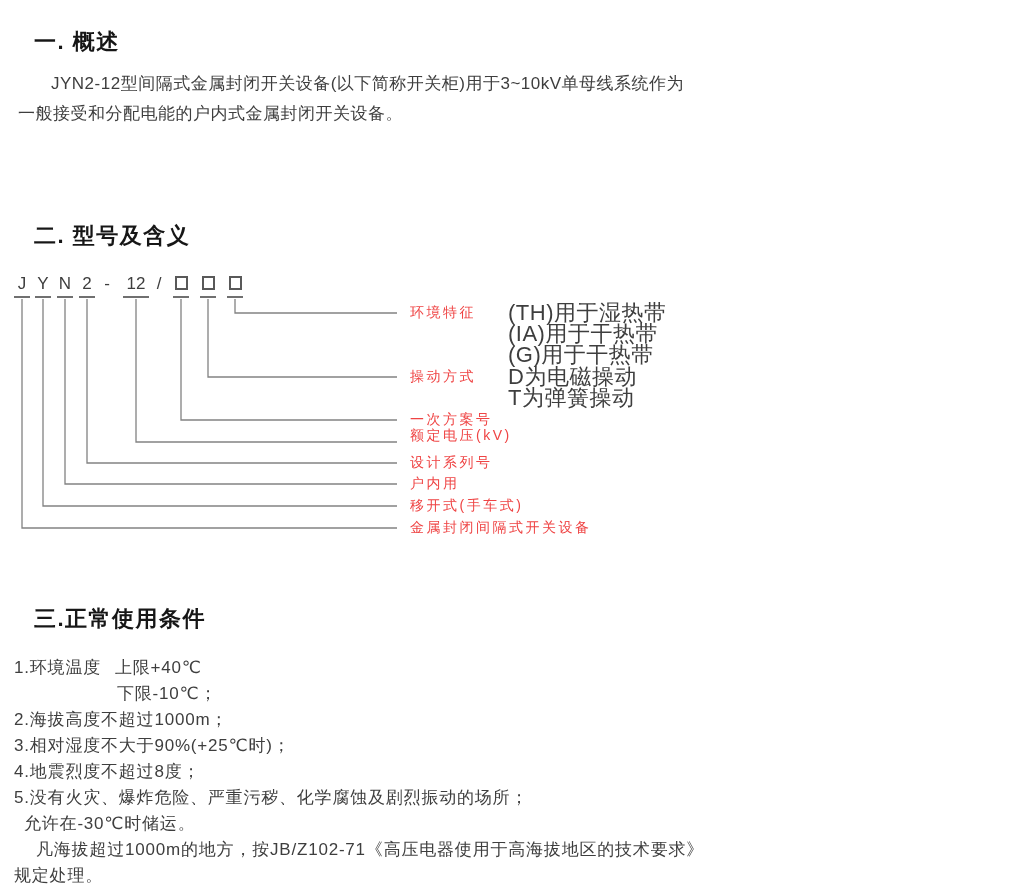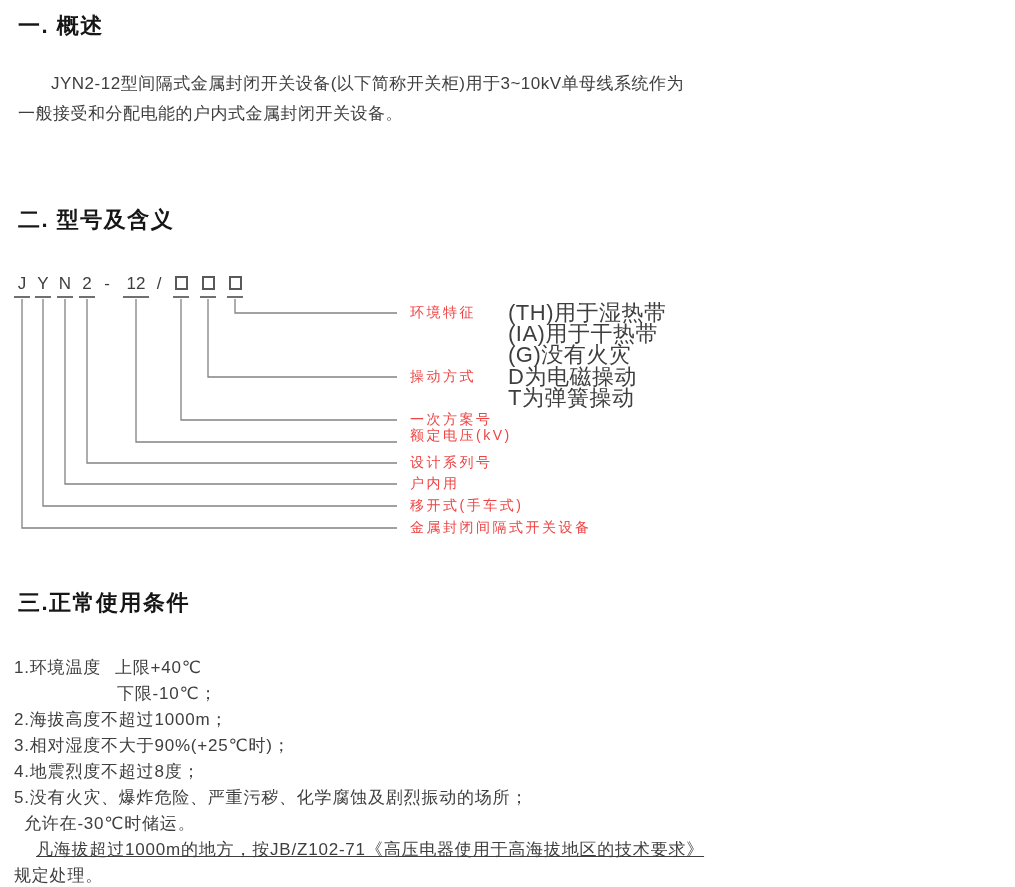--- a/index.html
+++ b/index.html
@@ -1,21 +1,21 @@
 <!DOCTYPE html>
 <html><head>
 <meta charset="utf-8">
 <style>
   html,body{margin:0;padding:0;background:#ffffff;}
   .page{
     position:relative;width:1015px;height:887px;background:#ffffff;overflow:hidden;
     font-family:"Liberation Sans","DejaVu Sans",sans-serif;color:#3e3e3e;
   }
   .h{
-    position:absolute;margin:0;font-size:22px;font-weight:700;color:#161616;letter-spacing:1.5px;
+    position:absolute;margin:16px;font-size:22px;font-weight:700;color:#161616;letter-spacing:1.5px;
     white-space:nowrap;
   }
   #h1{left:18px;top:11px;}
   #h2{left:18px;top:205px;}
   #h3{left:18px;top:588px;}
   .para{position:absolute;left:18px;top:69px;width:720px;font-size:17px;line-height:30px;letter-spacing:0.5px;}
   .pl{white-space:nowrap;}
   .pl-indent{padding-left:33px;}
   #diagram{position:absolute;left:0;top:270px;width:1015px;height:280px;}
   #diagram-svg{position:absolute;left:0;top:0;width:1015px;height:280px;}
@@ -81,21 +81,21 @@
         <div class="mbox" style="left: 201.5px;"></div>
         <div class="mul" style="left: 200px; width: 16px;"></div>
         <div class="mbox" style="left: 228.5px;"></div>
         <div class="mul" style="left: 227px; width: 16px;"></div>
       </div>
     <div id="entries">
         <div class="dlabel" style="top: 32px;">环境特征</div>
         <div class="ddesc" style="top: 32px;">
           <div>(TH)用于湿热带</div>
           <div>(IA)用于干热带</div>
-          <div>(G)没有火灾</div>
+          <div>(G)用于干热带</div>
         </div>
         <div class="dlabel" style="top: 96px;">操动方式</div>
         <div class="ddesc" style="top: 96px;">
           <div>D为电磁操动</div>
           <div>T为弹簧操动</div>
         </div>
         <div class="dlabel" style="top: 139px;">一次方案号</div>
         <div class="dlabel" style="top: 155px;">额定电压(kV)</div>
         <div class="dlabel" style="top: 182px;">设计系列号</div>
         <div class="dlabel" style="top: 203px;">户内用</div>
@@ -107,17 +107,17 @@
   <h1 class="h" id="h3">三.正常使用条件</h1>
 
   <div id="conditions">
       <div class="cline"><span>1.环境温度</span><span class="cval" style="left: 101px;">上限+40℃</span></div>
       <div class="cline"><span></span><span class="cval" style="left: 103px;">下限-10℃；</span></div>
       <div class="cline"><span>2.海拔高度不超过1000m；</span></div>
       <div class="cline"><span>3.相对湿度不大于90%(+25℃时)；</span></div>
       <div class="cline"><span>4.地震烈度不超过8度；</span></div>
       <div class="cline"><span>5.没有火灾、爆炸危险、严重污秽、化学腐蚀及剧烈振动的场所；</span></div>
       <div class="cline"><span style="margin-left: 10px;">允许在-30℃时储运。</span></div>
-      <div class="cline"><span style="margin-left: 22px; text-decoration: underline;">凡海拔超过1000m的地方，按JB/Z102-71《高压电器使用于高海拔地区的技术要求》</span></div>
+      <div class="cline"><span style="margin-left: 22px;">凡海拔超过1000m的地方，按JB/Z102-71《高压电器使用于高海拔地区的技术要求》</span></div>
       <div class="cline"><span>规定处理。</span></div>
     </div>
 
 </div>
 
 </body></html>

